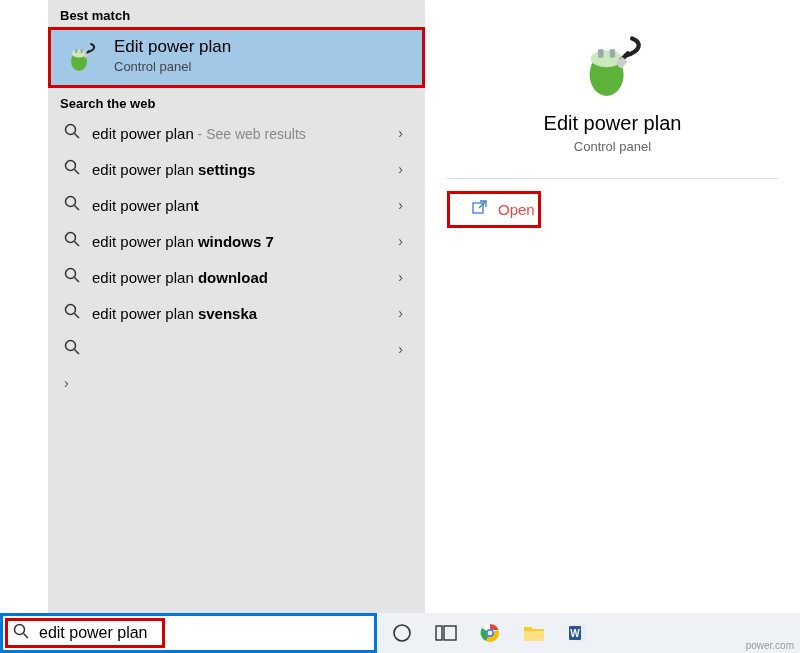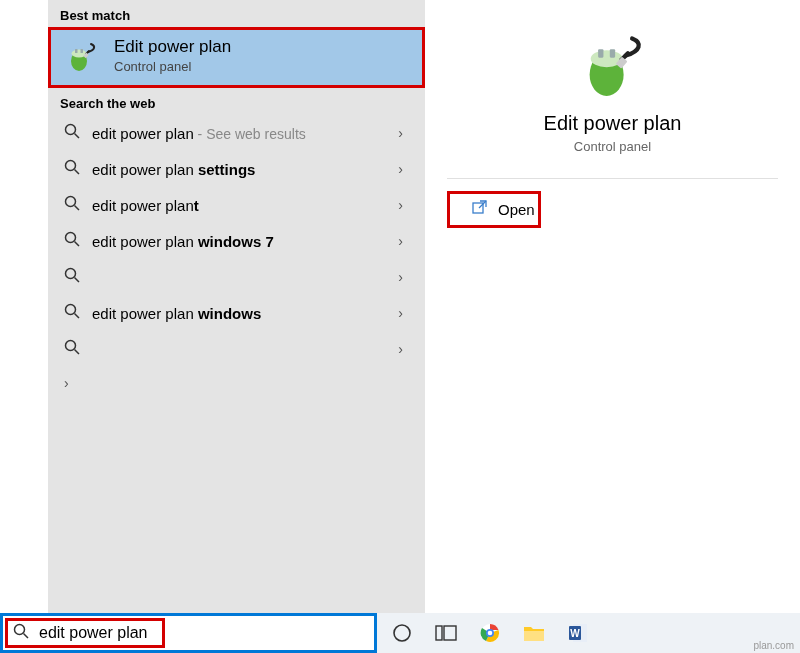--- a/index.html
+++ b/index.html
@@ -32,21 +32,21 @@
 .battery-svg-lg { width: 68px; height: 68px; }
 .battery-svg-sm { width: 32px; height: 32px; }
 
 .detail-hero { display: flex; flex-direction: column; align-items: center; padding: 30px 0 18px; }
 .detail-title { font-size: 20px; color: #000; margin-top: 10px; font-weight: 400; }
 .detail-sub { font-size: 13px; color: #666; margin-top: 4px; }
 .detail-divider { height: 1px; background: #e0e0e0; margin: 6px 22px 12px; }
 
 .action-row {
   display: flex; align-items: center; gap: 10px; padding: 6px 22px; cursor: pointer;
-  font-size: 15px; color: #000000;
+  font-size: 15px; color: #ef4444;
 }
 .open-ic { color: #3a7ecb; display: inline-block; }
 
 .search-bar {
   position: absolute; left: 0; bottom: 0; width: 377px; height: 40px;
   background: #fff; border: 2px solid #0078d7; border-right-width: 2px;
   display: flex; align-items: center; padding: 0 10px; gap: 10px;
 }
 .search-bar input {
   border: none; outline: none; flex: 1; font-size: 16px; color: #000; background: transparent;
@@ -133,30 +133,31 @@
             <span class="web-label">edit power plan <b>windows 7</b></span>
           </div>
           <span class="chevron">›</span>
         </div>
         <div class="web-item">
           <div class="web-item-left">
             <span><svg class="search-ic" viewBox="0 0 16 16">
                 <circle cx="6.5" cy="6.5" r="5" fill="none" stroke="#333" stroke-width="1.5"></circle>
                 <line x1="10.5" y1="10.5" x2="15" y2="15" stroke="#333" stroke-width="1.5"></line>
               </svg></span>
-          </div>
-          <span class="chevron">›</span>
-        </div>
-        <div class="web-item">
-          <div class="web-item-left">
-            <span><svg class="search-ic" viewBox="0 0 16 16">
-                <circle cx="6.5" cy="6.5" r="5" fill="none" stroke="#333" stroke-width="1.5"></circle>
-                <line x1="10.5" y1="10.5" x2="15" y2="15" stroke="#333" stroke-width="1.5"></line>
-              </svg></span>
-            <span class="web-label">edit power plan <b>windows</b></span>
+            <span class="web-label">edit power plan <b>download</b></span>
+          </div>
+          <span class="chevron">›</span>
+        </div>
+        <div class="web-item">
+          <div class="web-item-left">
+            <span><svg class="search-ic" viewBox="0 0 16 16">
+                <circle cx="6.5" cy="6.5" r="5" fill="none" stroke="#333" stroke-width="1.5"></circle>
+                <line x1="10.5" y1="10.5" x2="15" y2="15" stroke="#333" stroke-width="1.5"></line>
+              </svg></span>
+            <span class="web-label">edit power plan <b>svenska</b></span>
           </div>
           <span class="chevron">›</span>
         </div>
         <div class="web-item">
           <div class="web-item-left">
             <span><svg class="search-ic" viewBox="0 0 16 16">
                 <circle cx="6.5" cy="6.5" r="5" fill="none" stroke="#333" stroke-width="1.5"></circle>
                 <line x1="10.5" y1="10.5" x2="15" y2="15" stroke="#333" stroke-width="1.5"></line>
               </svg></span>
           </div>
@@ -243,13 +244,13 @@
   </div>
   <div class="task-icon">
     <svg width="20" height="20" viewBox="0 0 20 20">
         <rect x="5" y="1" width="14" height="18" fill="#e8eef7"></rect>
         <rect x="1" y="3" width="12" height="14" rx="1" fill="#2b579a"></rect>
         <text x="7" y="14" font-size="10" fill="#fff" text-anchor="middle" font-weight="bold">W</text>
       </svg>
   </div>
 </div>
 
-<div class="watermark">plan.com</div>
+<div class="watermark">power.com</div>
 
 </body></html>

